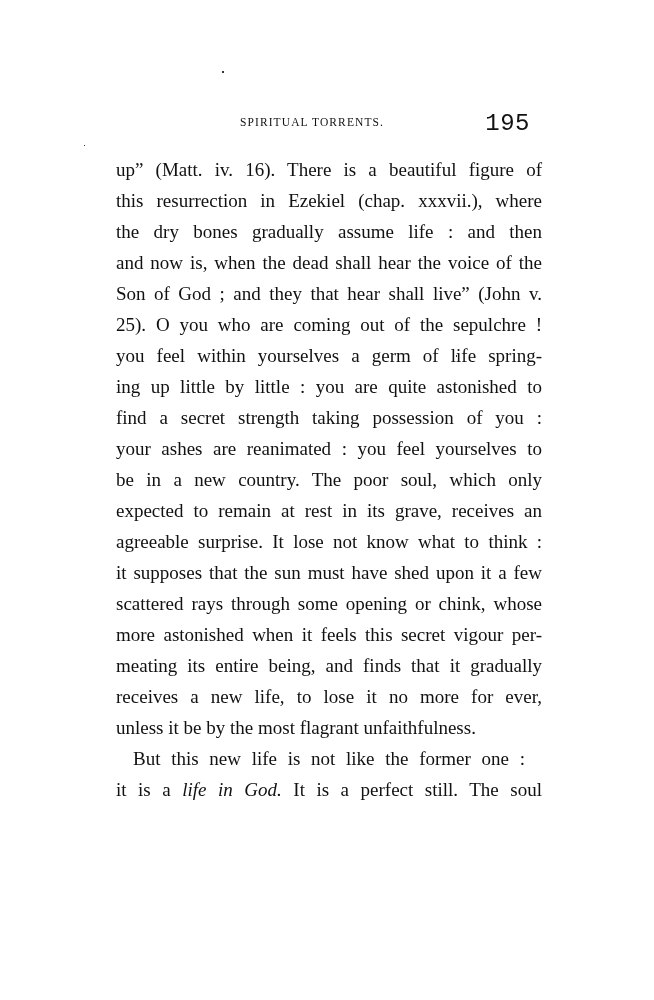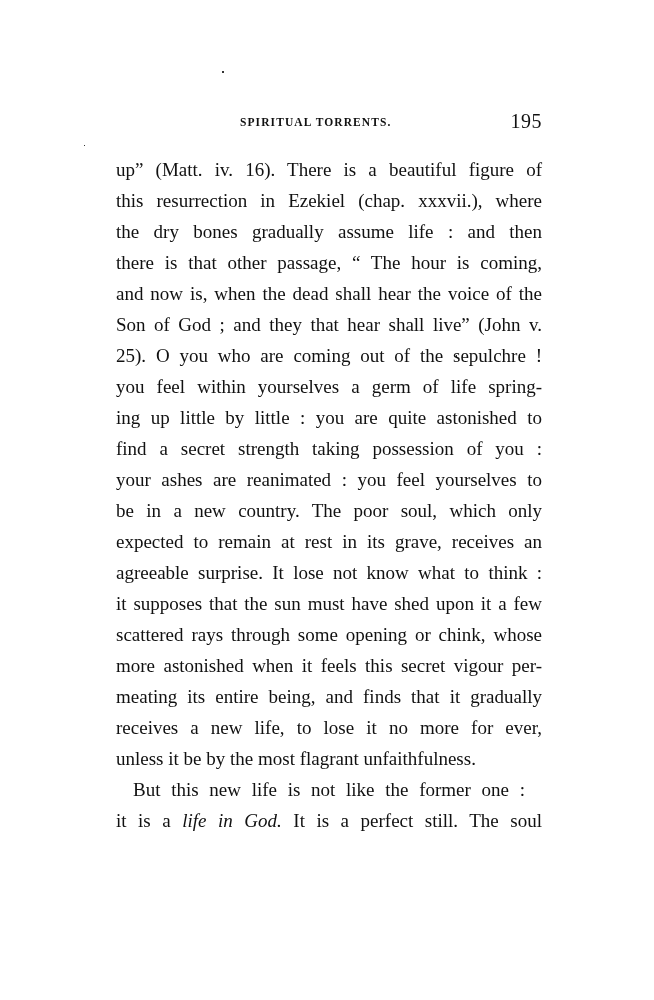--- a/index.html
+++ b/index.html
@@ -32,29 +32,30 @@
       width: 426px;
       height: 20px;
     }
     .head-title {
       position: absolute;
       left: 124px;
       top: 0;
       font-size: 11.5px;
       letter-spacing: 1.1px;
       font-variant: small-caps;
-      font-weight: bold;
+      font-weight: normal;
       text-transform: uppercase;
     }
     .page-number {
       position: absolute;
-      right: 0;
+      right: 12px;
       top: -6px;
-      font-size: 20px;
+      font-size: 24px;
       letter-spacing: 0.5px;
+      font-family: Liberation Mono, monospace;
     }
 
     .text-block {
       position: absolute;
       left: 116px;
       top: 154px;
       width: 426px;
     }
     .line {
       display: block;
@@ -93,21 +94,20 @@
 <div class="running-head">
   <span class="head-title">Spiritual Torrents.</span>
   <span class="page-number">195</span>
 </div>
 
 <div class="text-block">
   <div class="paragraph" id="para1">
       <span class="line"><span class="inner">up” (Matt. iv. 16). There is a beautiful figure of</span></span>
       <span class="line"><span class="inner">this resurrection in Ezekiel (chap. xxxvii.), where</span></span>
       <span class="line"><span class="inner">the dry bones gradually assume life : and then</span></span>
-      <span class="line"><span class="inner">there is that other passage, “ The hour is coming,</span></span>
       <span class="line"><span class="inner">and now is, when the dead shall hear the voice of the</span></span>
       <span class="line"><span class="inner">Son of God ; and they that hear shall live” (John v.</span></span>
       <span class="line"><span class="inner">25). O you who are coming out of the sepulchre !</span></span>
       <span class="line"><span class="inner">you feel within yourselves a germ of life spring-</span></span>
       <span class="line"><span class="inner">ing up little by little : you are quite astonished to</span></span>
       <span class="line"><span class="inner">find a secret strength taking possession of you :</span></span>
       <span class="line"><span class="inner">your ashes are reanimated : you feel yourselves to</span></span>
       <span class="line"><span class="inner">be in a new country. The poor soul, which only</span></span>
       <span class="line"><span class="inner">expected to remain at rest in its grave, receives an</span></span>
       <span class="line"><span class="inner">agreeable surprise. It lose not know what to think :</span></span>

